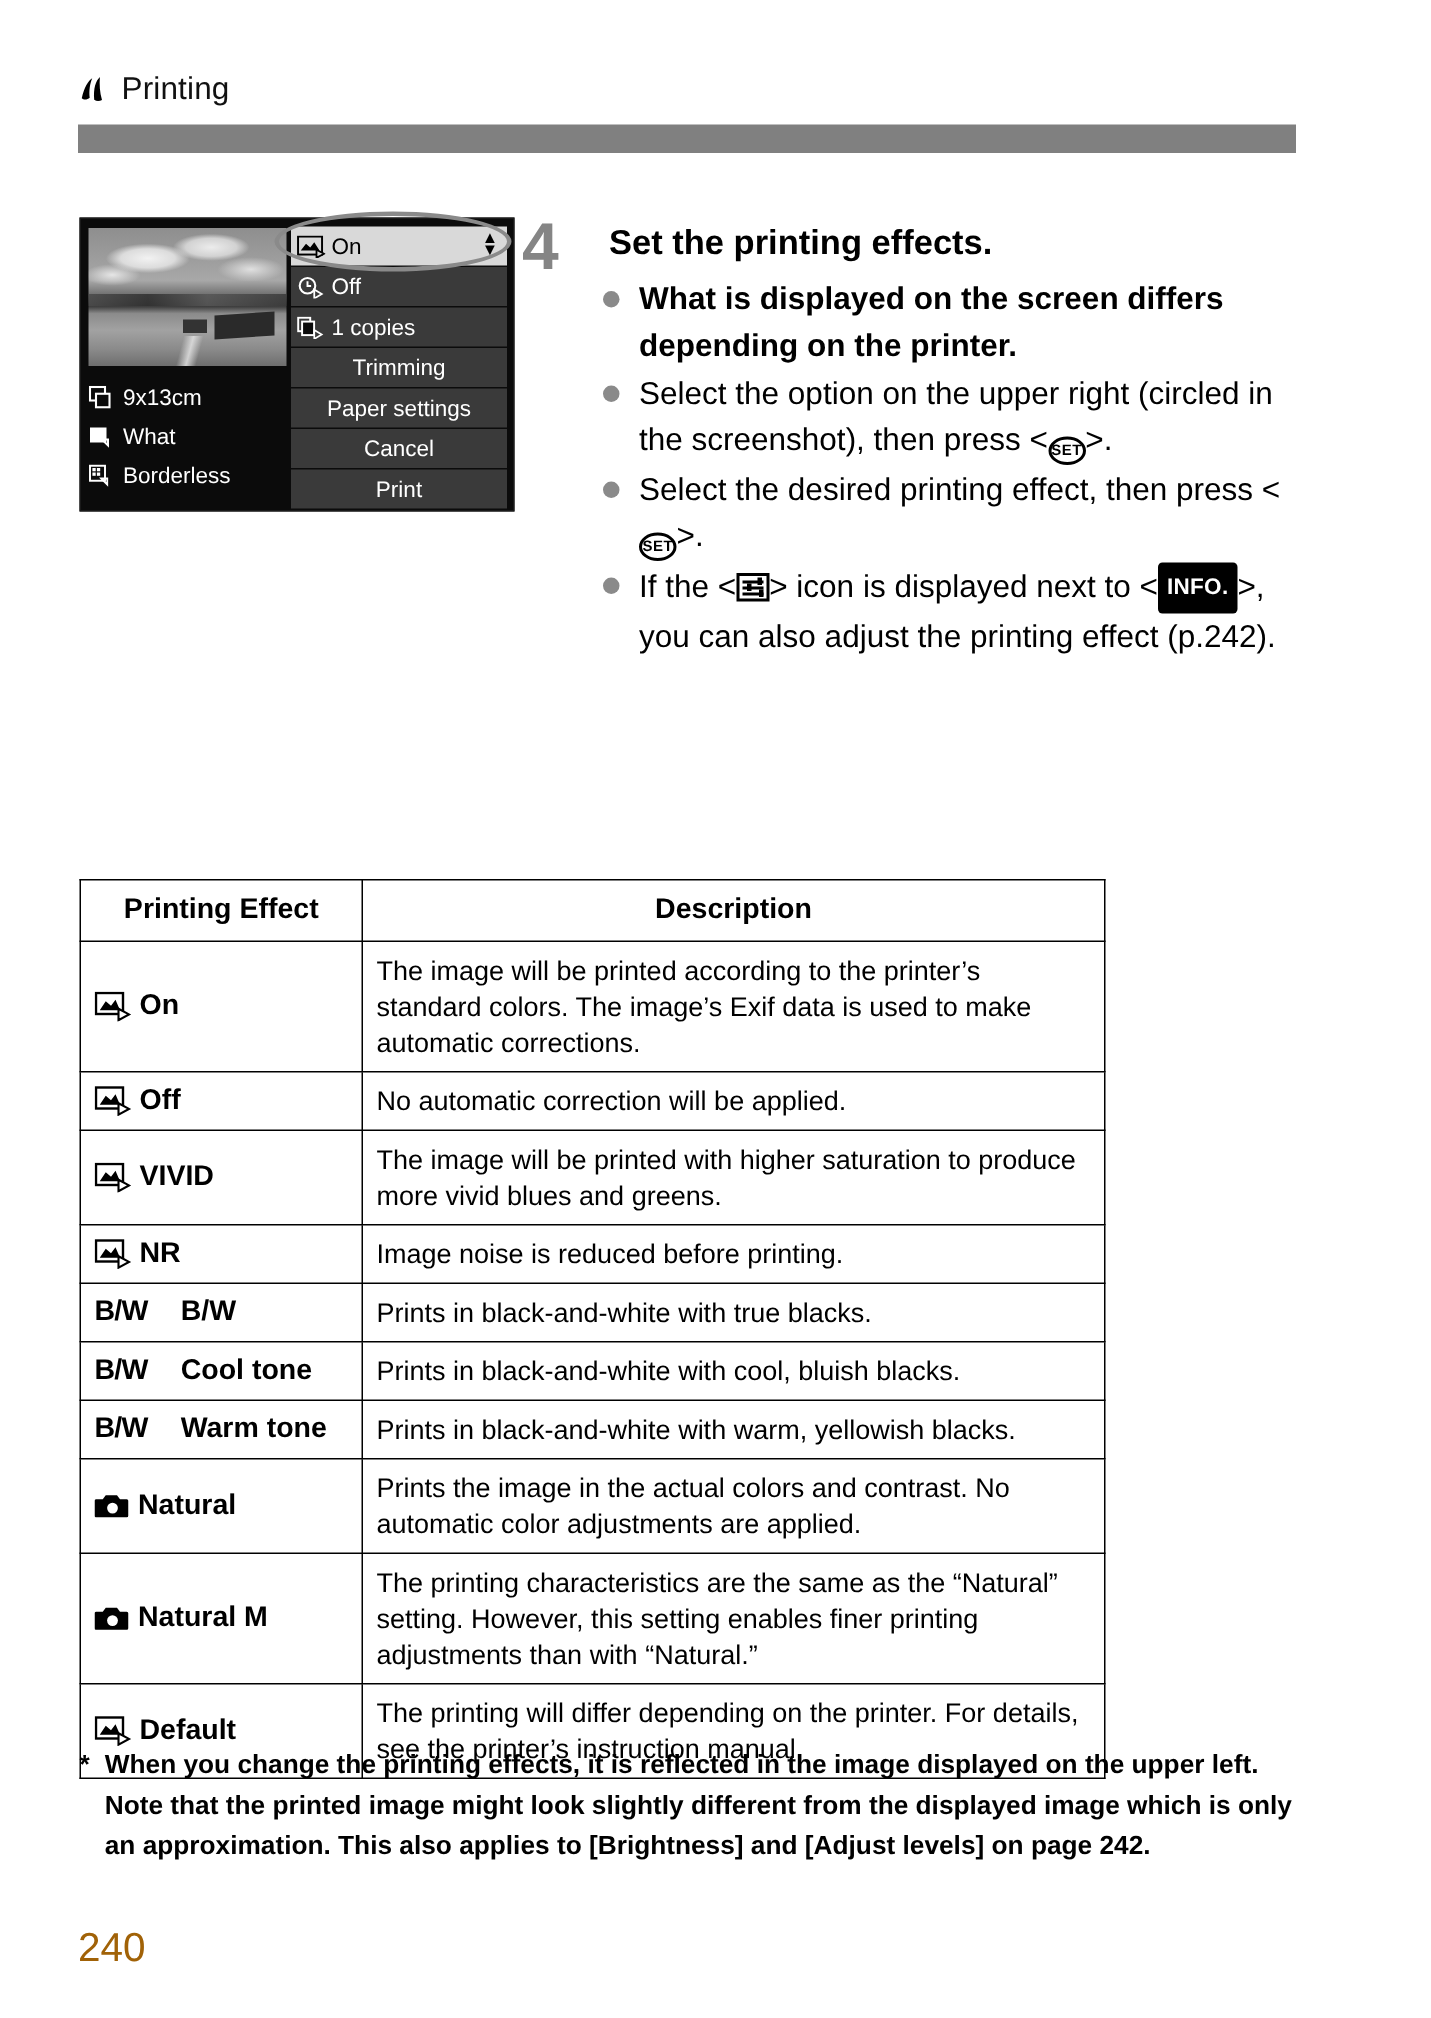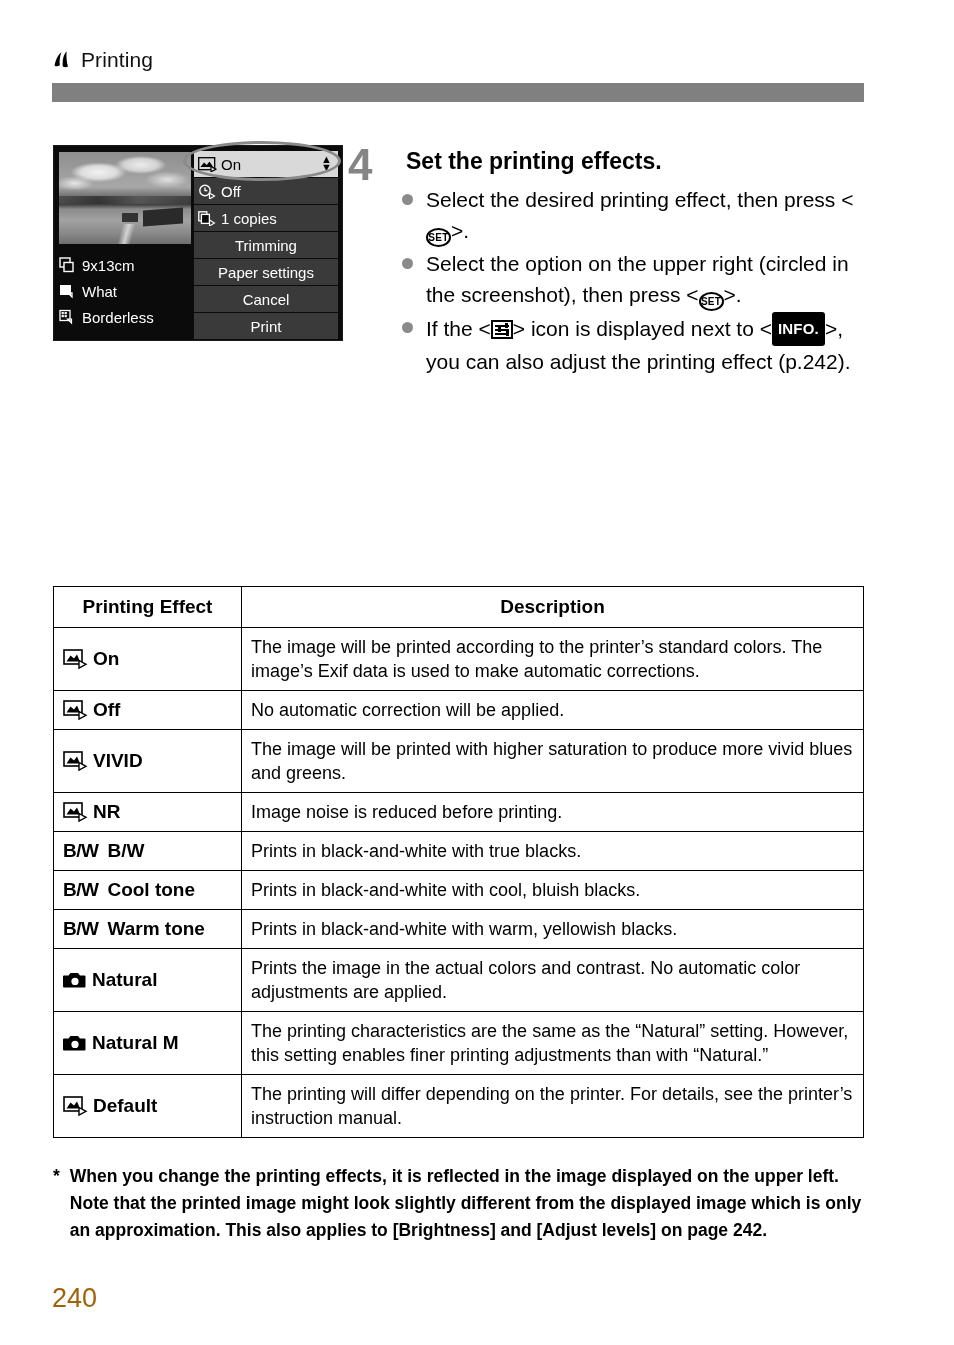--- a/index.html
+++ b/index.html
@@ -283,21 +283,21 @@
     border-radius: 3px;
     vertical-align: 2px;
     letter-spacing: .2px;
   }
 
   
   #effects-table {
     position: absolute;
     left: 53px;
     top: 586px;
-    width: 811px;
+    width: 684px;
     border-collapse: collapse;
     table-layout: fixed;
   }
   #effects-table td, #effects-table th {
     border: 1px solid #000;
     padding: 7px 9px;
     vertical-align: middle;
     font-size: 18px;
     line-height: 24px;
   }
@@ -308,21 +308,21 @@
     padding: 8px 6px;
   }
   #effects-table col.c1 { width: 188px; }
   .eff-cell {
     display: flex;
     align-items: center;
     gap: 5px;
     font-weight: bold;
     font-size: 19px;
   }
-  .eff-cell.bw { gap: 9px; }
+  .eff-cell.bw { gap: 22px; }
   .desc { font-size: 18px; line-height: 25px; }
 
   
   .ico-photo {
     width: 25px;
     height: 20px;
     flex: 0 0 auto;
     display: block;
   }
   
@@ -468,29 +468,33 @@
   <div id="lcd-circle"></div>
 </div>
 
 <div id="step">
   <div id="step-num">4</div>
   <div id="step-title">Set the printing effects.</div>
 
   <div id="bullets">
 
 
+    <div class="bullet bold">
+      <span class="dot"></span>
+      <span class="btext">What is displayed on the screen differs depending on the printer.</span>
+    </div>
+
+    <div class="bullet">
+      <span class="dot"></span>
+      <span class="btext"><span>Select the option on the upper right (circled in the screenshot), then press &lt;</span><span class="ico-set">SET</span><span>&gt;.</span></span>
+    </div>
 
     <div class="bullet">
       <span class="dot"></span>
       <span class="btext"><span>Select the desired printing effect, then press &lt;</span><span class="ico-set">SET</span><span>&gt;.</span></span>
-    </div>
-
-    <div class="bullet">
-      <span class="dot"></span>
-      <span class="btext"><span>Select the option on the upper right (circled in the screenshot), then press &lt;</span><span class="ico-set">SET</span><span>&gt;.</span></span>
     </div>
 
     <div class="bullet">
       <span class="dot"></span>
       <span class="btext"><span>If the &lt;</span><span class="ico-adjust"><i></i><i></i><i></i><b></b><b></b><b></b></span><span>&gt; icon is displayed next to &lt;</span><span class="ico-info">INFO.</span><span>&gt;, you can also adjust the printing effect (p.242).</span></span>
     </div>
 
   </div>
 </div>
 

